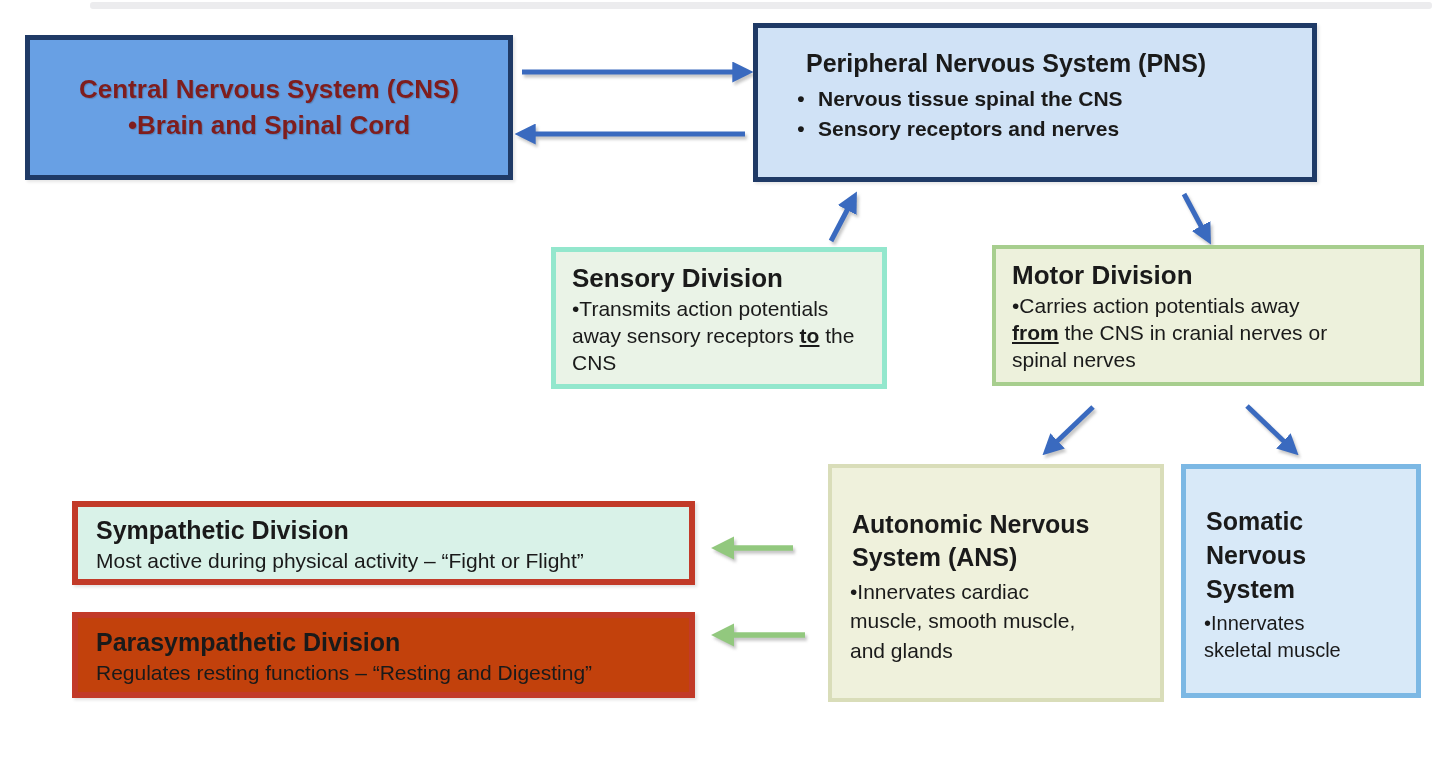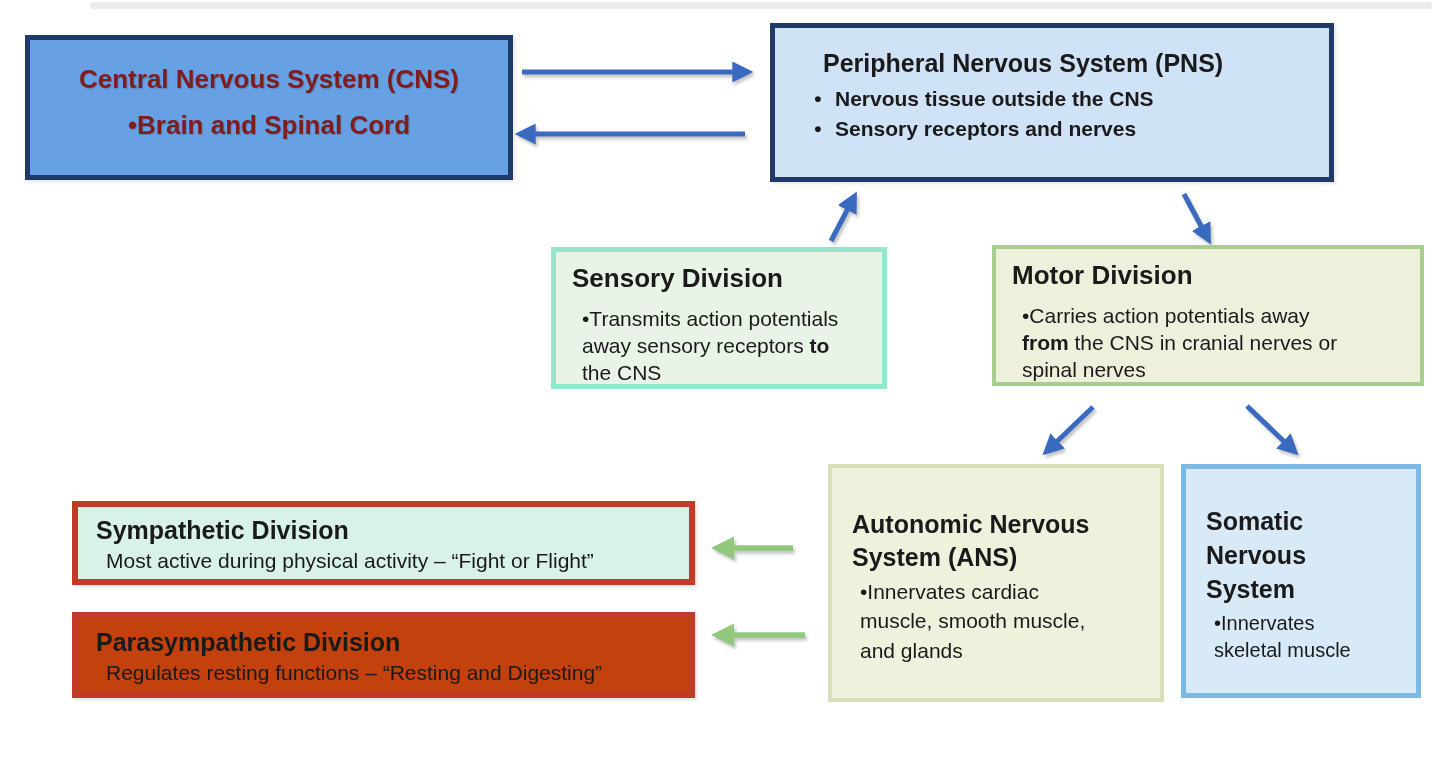--- a/index.html
+++ b/index.html
@@ -3,49 +3,49 @@
 <meta charset="utf-8">
 <style>
   html,body{margin:0;padding:0;background:#ffffff;}
   #canvas{
     position:relative;width:1440px;height:757px;background:#ffffff;overflow:hidden;
     font-family:"Liberation Sans","DejaVu Sans",sans-serif;color:#1a1a1a;
   }
   .topbar{position:absolute;left:90px;top:2px;width:1342px;height:7px;background:#ECECEE;border-radius:3px;}
   .box{position:absolute;box-sizing:border-box;}
   .box h2{margin:0;font-weight:bold;}
-  .box p{margin:10px;}
+  .box p{margin:0;}
 
   
   .cns{left:25px;top:35px;width:488px;height:145px;background:#68A0E4;border:5px solid #1F3A66;
        display:flex;flex-direction:column;justify-content:center;align-items:center;text-align:center;
        box-shadow:2px 2px 3px rgba(0,0,0,0.10);}
   .cns h2,.cns p{color:#7f1d1d;font-weight:bold;font-size:26px;line-height:1.35;text-shadow:1px 1px 1px rgba(0,0,0,0.18);}
 
   
   .pns{left:753px;top:23px;width:564px;height:159px;background:#D0E2F6;border:5px solid #1F3A66;
-       padding:20px 18px 10px 26px;box-shadow:2px 2px 3px rgba(0,0,0,0.10);margin-left:17px;}
+       padding:20px 18px 10px 26px;box-shadow:2px 2px 3px rgba(0,0,0,0.10);}
   .pns h2{font-size:25px;line-height:1.2;padding-left:22px;}
   .pns .bullets{margin-top:6px;}
   .pns .brow{display:flex;font-weight:bold;font-size:21px;line-height:1.45;}
   .pns .bchar{width:34px;text-align:center;flex:0 0 auto;}
 
   
   .sensory{left:551px;top:247px;width:336px;height:142px;background:#EAF3E7;border:5px solid #93E7CD;
            padding:10px 12px 2px 16px;}
   .sensory h2{font-size:26px;line-height:1.25;}
   .sensory p{font-size:21px;line-height:1.3;max-width:370px;}
 
   
   .motor{left:992px;top:245px;width:432px;height:141px;background:#EDF1DC;border:4px solid #A7CE8E;
          padding:10px 12px 10px 16px;}
   .motor h2{font-size:26px;line-height:1.25;}
   .motor p{font-size:21px;line-height:1.3;max-width:335px;}
 
-  .emph{font-weight:bold;}
+  .emph{font-weight:bold;text-decoration:underline;}
 
   
   .ans{left:828px;top:464px;width:336px;height:238px;background:#EFF1DC;border:4px solid #D9DDB9;
        padding:40px 14px 10px 18px;}
   .ans h2{font-size:25px;line-height:1.3;max-width:260px;padding-left:2px;}
   .ans p{font-size:21px;line-height:1.4;max-width:245px;margin-top:4px;}
 
   
   .somatic{left:1181px;top:464px;width:240px;height:234px;background:#D8E9F8;border:5px solid #7CB8E4;
            padding:36px 10px 10px 18px;}
@@ -94,21 +94,21 @@
   <div class="box cns">
     <h2>Central Nervous System (CNS)</h2>
     <p>•Brain and Spinal Cord</p>
   </div>
 
   <div class="box pns">
     <h2>Peripheral Nervous System (PNS)</h2>
     <div class="bullets">
       <div class="brow">
         <span class="bchar">•</span>
-        <span>Nervous tissue outside the CNS</span>
+        <span>Nervous tissue spinal the CNS</span>
       </div>
       <div class="brow">
         <span class="bchar">•</span>
         <span>Sensory receptors and nerves</span>
       </div>
     </div>
   </div>
 
   <div class="box sensory">
     <h2>Sensory Division</h2>

